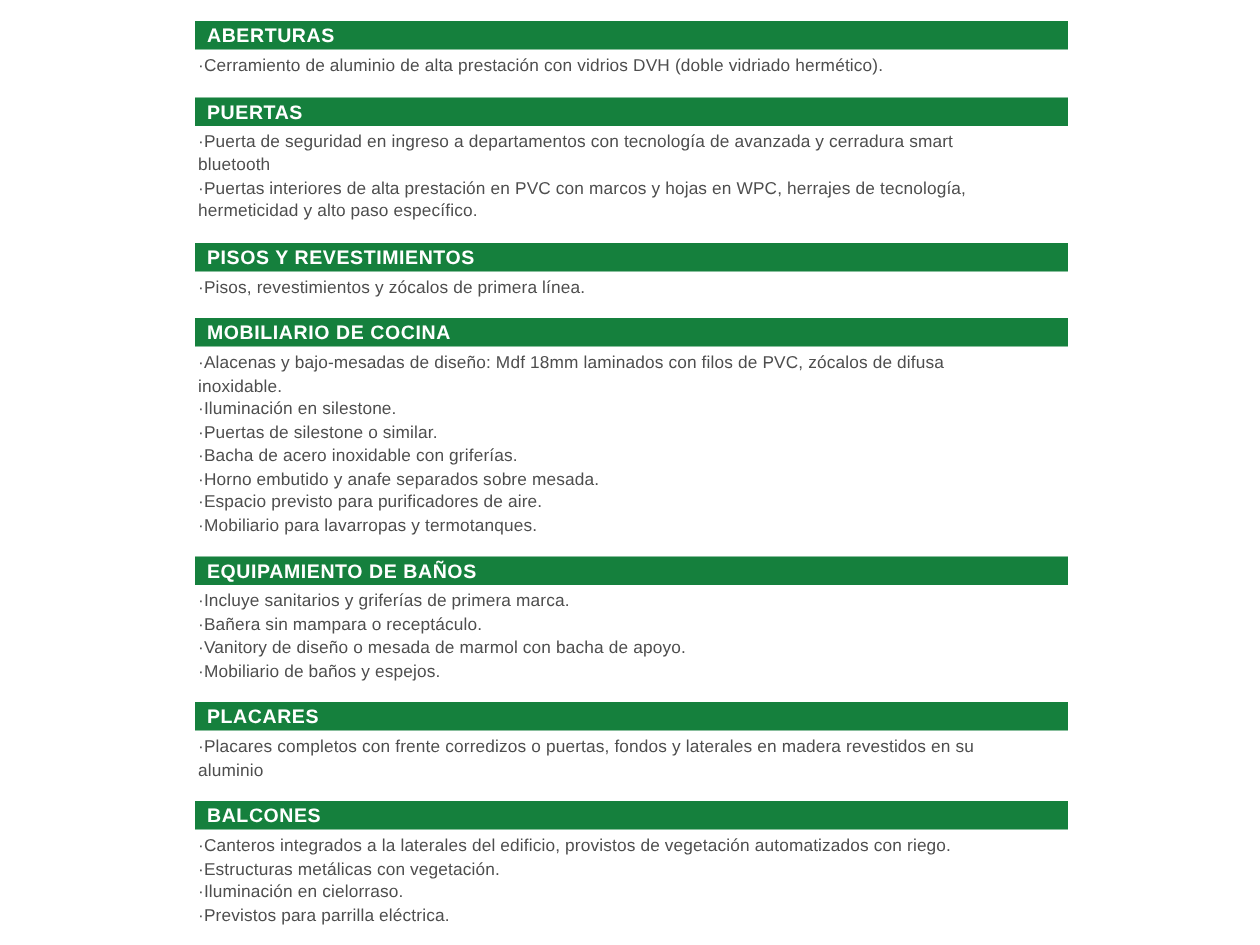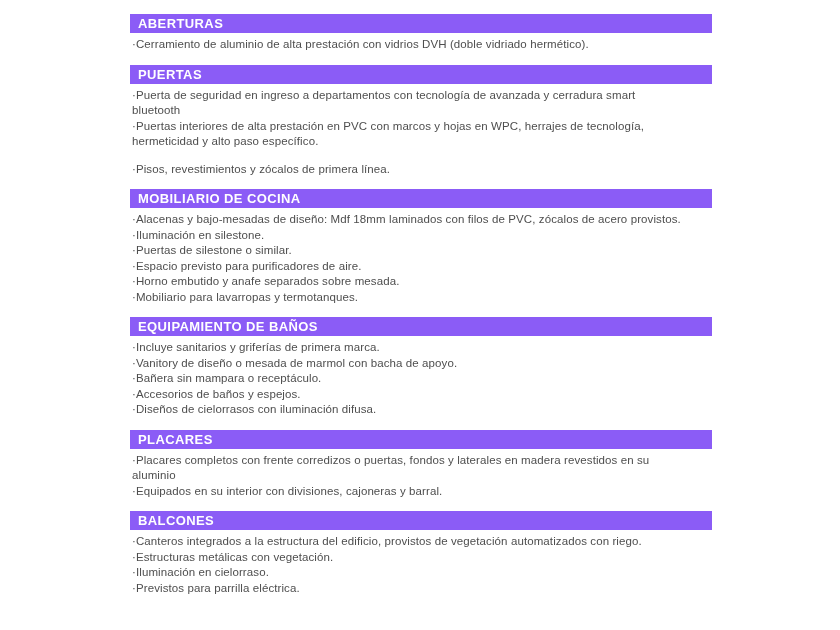--- a/index.html
+++ b/index.html
@@ -21,21 +21,21 @@
     position: absolute;
     left: 130px;
     top: 14px;
     width: 582px;
   }
   .spec-section { margin: 0; padding: 0; }
   .section-header {
     margin: 0 0 3px 0;
     height: 19px;
     line-height: 19px;
-    background: #8b5cf6;
+    background: #15803d;
     color: #ffffff;
     font-size: 13px;
     font-weight: bold;
     letter-spacing: 0.4px;
     padding-left: 8px;
     text-transform: uppercase;
   }
   .item-list {
     margin: 4px 0 12px 0;
     padding: 0 0 0 2px;
@@ -66,59 +66,59 @@
 
   <section class="spec-section">
     <h2 class="section-header"><span class="section-title">PUERTAS</span></h2>
     <ul class="item-list">
           <li>Puerta de seguridad en ingreso a departamentos con tecnología de avanzada y cerradura smart bluetooth</li>
           <li>Puertas interiores de alta prestación en PVC con marcos y hojas en WPC, herrajes de tecnolo­gía, hermeticidad y alto paso específico.</li>
         </ul>
   </section>
 
   <section class="spec-section">
+    <h2 class="section-header"><span class="section-title">PISOS Y REVESTIMIENTOS</span></h2>
     <ul class="item-list">
           <li>Pisos, revestimientos y zócalos de primera línea.</li>
         </ul>
   </section>
 
   <section class="spec-section">
     <h2 class="section-header"><span class="section-title">MOBILIARIO DE COCINA</span></h2>
     <ul class="item-list">
-          <li>Alacenas y bajo-mesadas de diseño: Mdf 18mm laminados con filos de PVC, zócalos de acero provistos.</li>
+          <li>Alacenas y bajo-mesadas de diseño: Mdf 18mm laminados con filos de PVC, zócalos de difusa inoxidable.</li>
           <li>Iluminación en silestone.</li>
           <li>Puertas de silestone o similar.</li>
+          <li>Bacha de acero inoxidable con griferías.</li>
+          <li>Horno embutido y anafe separados sobre mesada.</li>
           <li>Espacio previsto para purificadores de aire.</li>
-          <li>Horno embutido y anafe separados sobre mesada.</li>
           <li>Mobiliario para lavarropas y termotanques.</li>
         </ul>
   </section>
 
   <section class="spec-section">
     <h2 class="section-header"><span class="section-title">EQUIPAMIENTO DE BAÑOS</span></h2>
     <ul class="item-list">
           <li>Incluye sanitarios y griferías de primera marca.</li>
+          <li>Bañera sin mampara o receptáculo.</li>
           <li>Vanitory de diseño o mesada de marmol con bacha de apoyo.</li>
-          <li>Bañera sin mampara o receptáculo.</li>
-          <li>Accesorios de baños y espejos.</li>
-          <li>Diseños de cielorrasos  con iluminación difusa.</li>
+          <li>Mobiliario de baños y espejos.</li>
         </ul>
   </section>
 
   <section class="spec-section">
     <h2 class="section-header"><span class="section-title">PLACARES</span></h2>
     <ul class="item-list">
           <li>Placares completos con frente corredizos o puertas, fondos y laterales en madera revestidos en su aluminio</li>
-          <li>Equipados en su interior con divisiones, cajoneras y barral.</li>
         </ul>
   </section>
 
   <section class="spec-section">
     <h2 class="section-header"><span class="section-title">BALCONES</span></h2>
     <ul class="item-list">
-          <li>Canteros integrados a la estructura del edificio, provistos de vegetación  automatizados con riego.</li>
+          <li>Canteros integrados a la laterales del edificio, provistos de vegetación  automatizados con riego.</li>
           <li>Estructuras metálicas con vegetación.</li>
           <li>Iluminación en cielorraso.</li>
           <li>Previstos para parrilla eléctrica.</li>
         </ul>
   </section>
 </div>
 </div>
 
 </body></html>

